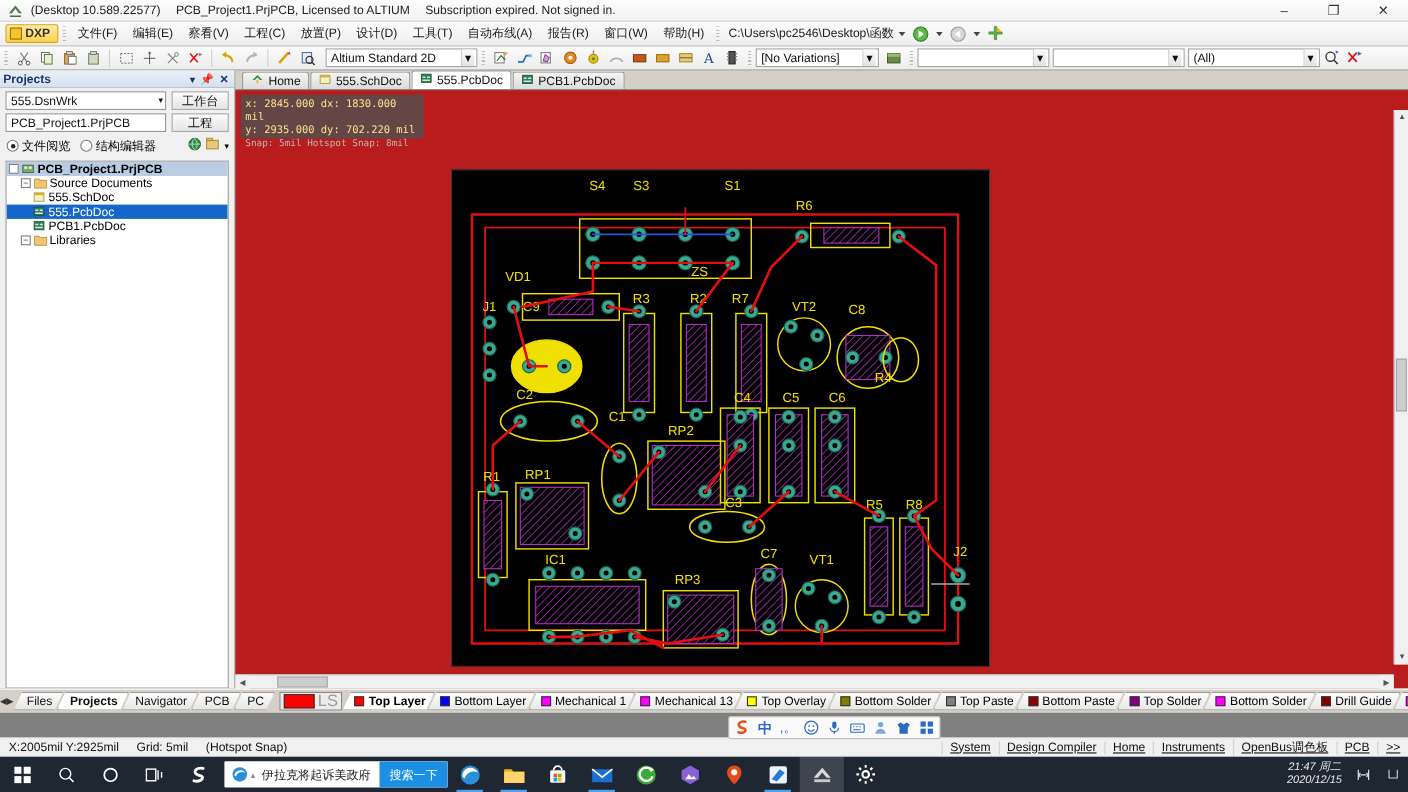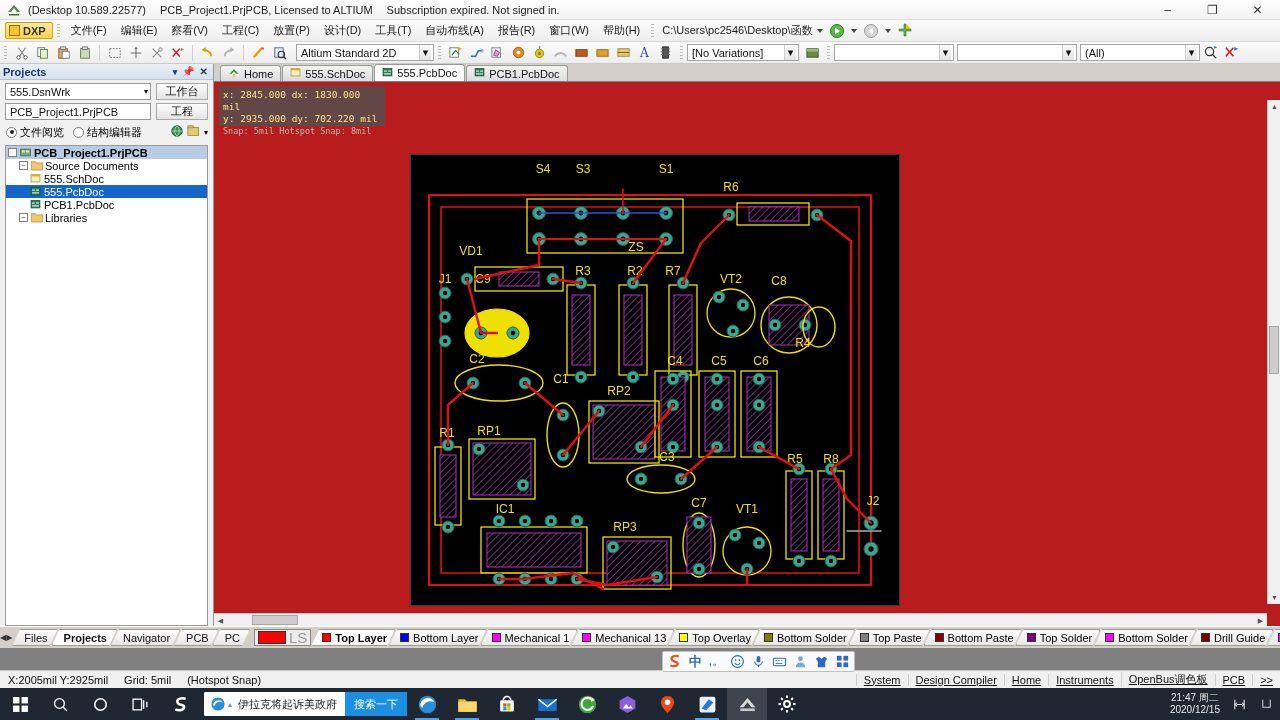--- a/index.html
+++ b/index.html
@@ -160,21 +160,21 @@
   }
   .tbitem{width:40px;height:32px;display:flex;align-items:center;justify-content:center;position:relative;}
   .tbitem.run:after{content:"";position:absolute;bottom:0;left:8px;right:8px;height:2px;background:#4aa3f0;}
   .tbitem.act{background:rgba(255,255,255,0.14);}
   #newswidget{
     display:flex;align-items:center;height:24px;background:#fff;color:#222;margin-left:4px;border-radius:1px;overflow:hidden;
   }
   #newswidget .nw-txt{padding:0 8px 0 4px;font-size:11px;white-space:nowrap;}
   #newswidget .nw-btn{background:#1a8fe3;color:#fff;height:24px;display:flex;align-items:center;padding:0 9px;font-size:11px;white-space:nowrap;}
   #tray{margin-left:auto;display:flex;align-items:center;gap:0;height:32px;}
-  #tray .tr{padding:0 6px;font-size:10px;color:#e8e8e8;display:flex;flex-direction:column;align-items:center;justify-content:center;height:32px;line-height:12px;}
+  #tray .tr{padding:0 6px;font-size:10px;color:#e8e8e8;display:flex;flex-direction:column;align-items:center;justify-content:center;height:32px;line-height:12px;font-style:italic;}
   
   #imebar{
     position:absolute;left:662px;top:651px;height:21px;display:flex;align-items:center;
     background:#fafafa;border:1px solid #c0c0c0;border-radius:2px;padding:0 3px;gap:4px;z-index:40;
   }
   #imebar .ii{width:17px;height:17px;display:flex;align-items:center;justify-content:center;}
   .nosel{user-select:none;}
 </style>
 </head>
 <body class="nosel">

